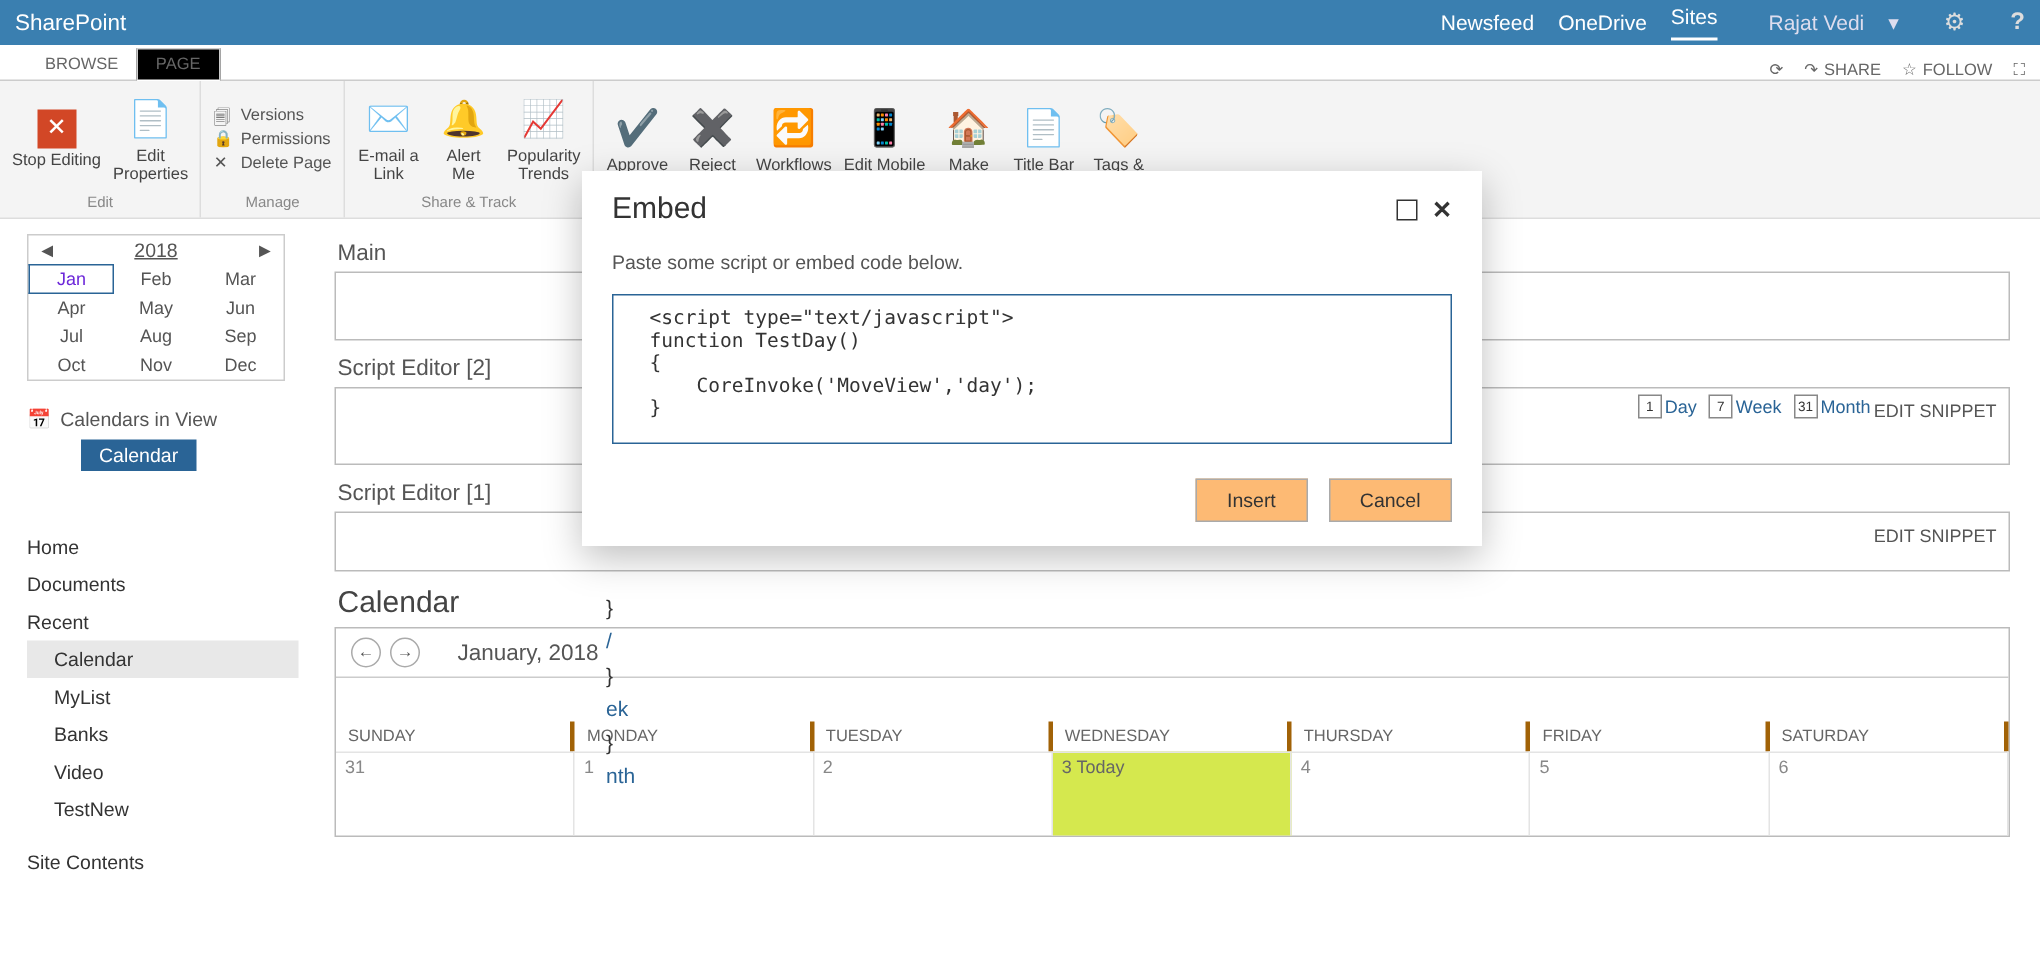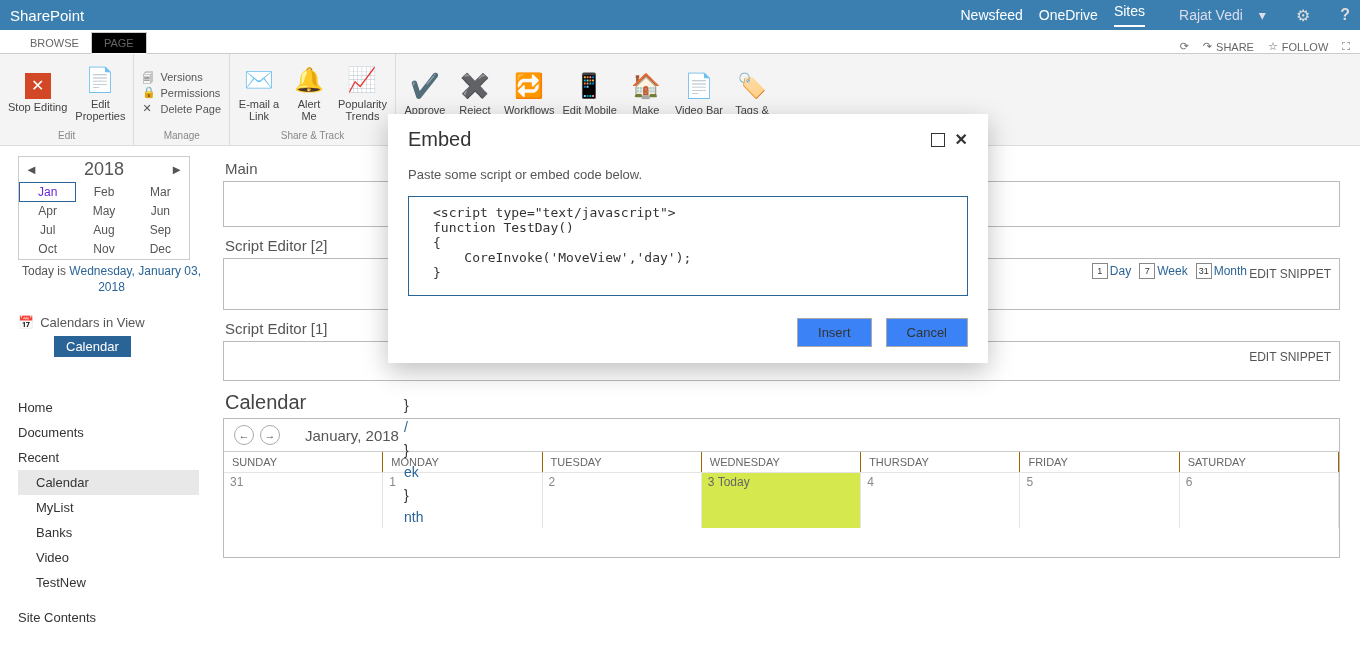--- a/index.html
+++ b/index.html
@@ -34,21 +34,21 @@
 .rsub .sico { width: 14px; height: 14px; display: inline-block; }
 
 
 .body { display: flex; height: calc(653px - 30px - 24px - 92px); }
 .leftcol { width: 205px; padding: 10px 0 0 18px; font-size: 13px; color: #333; }
 .maincol { flex: 1; padding: 10px 20px 0 18px; overflow: hidden; }
 
 
 .calpick { border: 1px solid #ccc; width: 172px; }
 .calpick .cphdr { display: flex; align-items: center; justify-content: space-between; padding: 2px 6px; color: #555; }
-.calpick .cpyr { flex: 1; text-align: center; font-size: 18px; }
+.calpick .cpyr { flex: 1; text-align: center; font-size: 13px; text-decoration: underline; }
 .calpick table { width: 100%; border-collapse: collapse; }
 .calpick td { width: 33.3%; text-align: center; font-size: 12px; color: #555; padding: 2px 0; border: 1px solid transparent; }
 .calpick td.cur { border: 1px solid #2a6496; color: #6d28d9; }
 .todayline { font-size: 12px; color: #555; padding: 4px 2px 2px; text-align: center; line-height: 1.3; }
 .todayline a { color: #2a6496; text-decoration: none; }
 
 .civ { margin-top: 18px; font-size: 13px; color: #555; display: flex; align-items: center; gap: 6px; }
 .calbtn { background: #2a6496; color: #fff; font-size: 13px; padding: 3px 12px; display: inline-block; margin: 6px 0 0 36px; }
 
 .navlist { margin-top: 38px; }
@@ -64,36 +64,36 @@
 .viewbtns { position: absolute; right: 8px; top: 4px; display: flex; gap: 8px; font-size: 12px; align-items: center; }
 .viewbtns .vb { display: flex; align-items: center; gap: 2px; color: #2a6496; cursor: pointer; }
 .viewbtns .vico { width: 16px; height: 16px; border: 1px solid #888; display: inline-flex; align-items: center; justify-content: center; font-size: 9px; color: #333; background: #fff; }
 
 .calnav { display: flex; align-items: center; gap: 6px; padding: 6px 10px; }
 .calnav .arrow { width: 20px; height: 20px; border: 1px solid #aaa; border-radius: 50%; display: flex; align-items: center; justify-content: center; font-size: 11px; color: #555; }
 .calmonth { font-size: 15px; color: #555; margin-left: 19px; }
 
 .calgrid { border-top: 1px solid #ccc; }
 .calhdrrow { display: flex; }
-.calhdrrow .dh { flex: 1; padding: 4px 8px; font-size: 11px; color: #666; border-right: 1px solid #a16207; }
+.calhdrrow .dh { flex: 1; padding: 4px 8px; font-size: 11px; color: #666; border-right: 3px solid #a16207; margin-top: 29px; }
 .calrow { display: flex; }
 .calrow .dc { flex: 1; height: 56px; border-right: 1px solid #e4e4e4; border-top: 1px solid #e4e4e4; padding: 2px 6px; font-size: 12px; color: #888; }
 .calrow .dc.today { background: #d5e84e; color: #666; }
 
 
 .overlay-modal { position: absolute; left: 388px; top: 114px; width: 600px; background: #fff; box-shadow: 0 8px 24px rgba(0,0,0,.25); z-index: 50; padding: 0; }
 .modal-hdr { display: flex; align-items: center; padding: 14px 20px 8px; gap: 10px; }
 .modal-hdr h2 { font-size: 20px; font-weight: 400; color: #333; flex: 1; }
 .modal-hdr .wicon { width: 14px; height: 14px; border: 1px solid #333; display: inline-block; cursor: pointer; }
 .modal-hdr .xicon { font-size: 16px; font-weight: bold; cursor: pointer; color: #333; }
 .modal-body { padding: 8px 20px 18px; }
 .modal-body p { font-size: 13px; color: #555; margin-bottom: 14px; }
 .modal-body textarea { width: 100%; height: 100px; border: 1px solid #2a6496; padding: 8px 24px; font-family: "Segoe UI", monospace; font-size: 13px; resize: none; outline: none; color: #333; overflow-y: scroll; }
 .modal-ftr { display: flex; justify-content: flex-end; gap: 14px; padding: 0 20px 16px; }
-.modal-ftr button { border: 1px solid #aaa; background: #3b82f6; padding: 6px 20px; font-size: 13px; color: #333; cursor: pointer; }
+.modal-ftr button { border: 1px solid #aaa; background: #fdba74; padding: 6px 20px; font-size: 13px; color: #333; cursor: pointer; }
 
 .modal-leak { position: absolute; left: 404px; top: 394px; font-size: 14px; color: #333; line-height: 1.6; z-index: 49; }
 .modal-leak a { color: #2a6496; text-decoration: none; }
 </style>
 </head>
 <body>
 
 <div class="topbar">
   <div class="brand">SharePoint</div>
   <div class="tlinks">
@@ -201,21 +201,21 @@
       <div class="rbtn">
           <span class="ricon">📱</span>
           <span>Edit Mobile</span>
         </div>
       <div class="rbtn">
           <span class="ricon">🏠</span>
           <span>Make</span>
         </div>
       <div class="rbtn">
           <span class="ricon">📄</span>
-          <span>Video Bar</span>
+          <span>Title Bar</span>
         </div>
       <div class="rbtn">
           <span class="ricon">🏷️</span>
           <span>Tags &amp;</span>
         </div>
     </div>
     <div class="glbl">&nbsp;</div>
   </div>
 </div>
 
@@ -245,23 +245,20 @@
               <td>Sep</td>
             </tr>
         <tr>
               <td>Oct</td>
               <td>Nov</td>
               <td>Dec</td>
             </tr>
       </tbody>
         </table>
     </div>
-    <div class="todayline">
-      <span>Today is </span><a>Wednesday, January 03, 2018</a>
-    </div>
     <div class="civ">
       <span>📅</span>
       <span>Calendars in View</span>
     </div>
     <span class="calbtn">Calendar</span>
 
     <div class="navlist">
       <div class="ni">Home</div>
       <div class="ni">Documents</div>
       <div class="ni">Recent</div>

